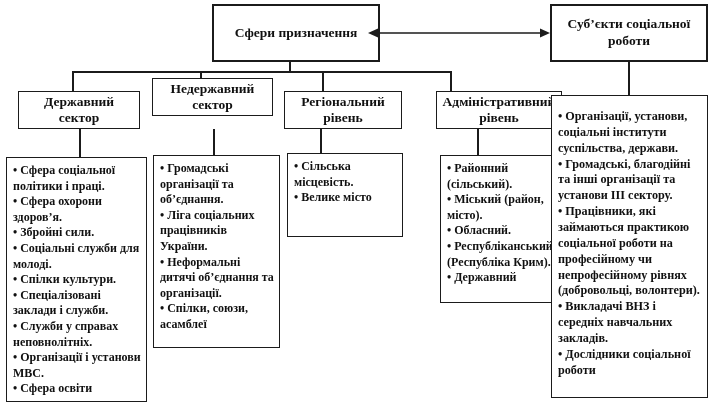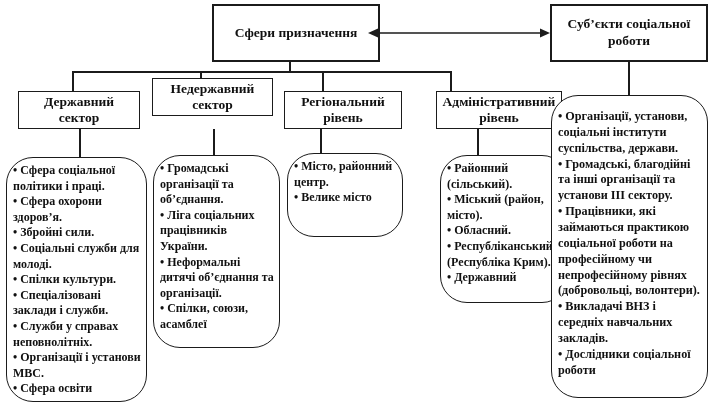--- a/index.html
+++ b/index.html
@@ -33,21 +33,20 @@
   .headerbox{
     display:flex;align-items:center;justify-content:flex-end;
     text-align:center;
     font-size:13.5px;line-height:1.2;
     padding:2px 4px;
   }
   .listbox{
     font-size:12px;line-height:1.3;
     padding:5px 4px 4px 6px;
     overflow-wrap:break-word;
-    border-radius:27px;
   }
   .listbox .li{margin:0;}
   .vl{position:absolute;width:1.5px;background:var(--line);}
   .hl{position:absolute;height:1.5px;background:var(--line);}
   .arrow{position:absolute;display:block;}
 
   
   #spheres-box   {left:212px;top:4px;  width:168px;height:58px;}
   #subjects-box  {left:550px;top:4px;  width:158px;height:58px;}
   #h-state       {left:18px; top:91px; width:122px;height:38px;}
@@ -116,21 +115,21 @@
       <div class="li">• Організації і установи МВС.</div>
       <div class="li">• Сфера освіти</div>
     </div>
   <div class="box listbox" id="l-nonstate">
       <div class="li">• Громадські організації та об’єднання.</div>
       <div class="li">• Ліга соціальних працівників України.</div>
       <div class="li">• Неформальні дитячі об’єднання та організації.</div>
       <div class="li">• Спілки, союзи, асамблеї</div>
     </div>
   <div class="box listbox" id="l-regional">
-      <div class="li">• Місто, районний центр.</div>
+      <div class="li">• Сільська місцевість.</div>
       <div class="li">• Велике місто</div>
     </div>
   <div class="box listbox" id="l-admin">
       <div class="li">• Районний (сільський).</div>
       <div class="li">• Міський (район, місто).</div>
       <div class="li">• Обласний.</div>
       <div class="li">• Республіканський (Республіка Крим).</div>
       <div class="li">• Державний</div>
     </div>
   <div class="box listbox" id="l-subjects">

